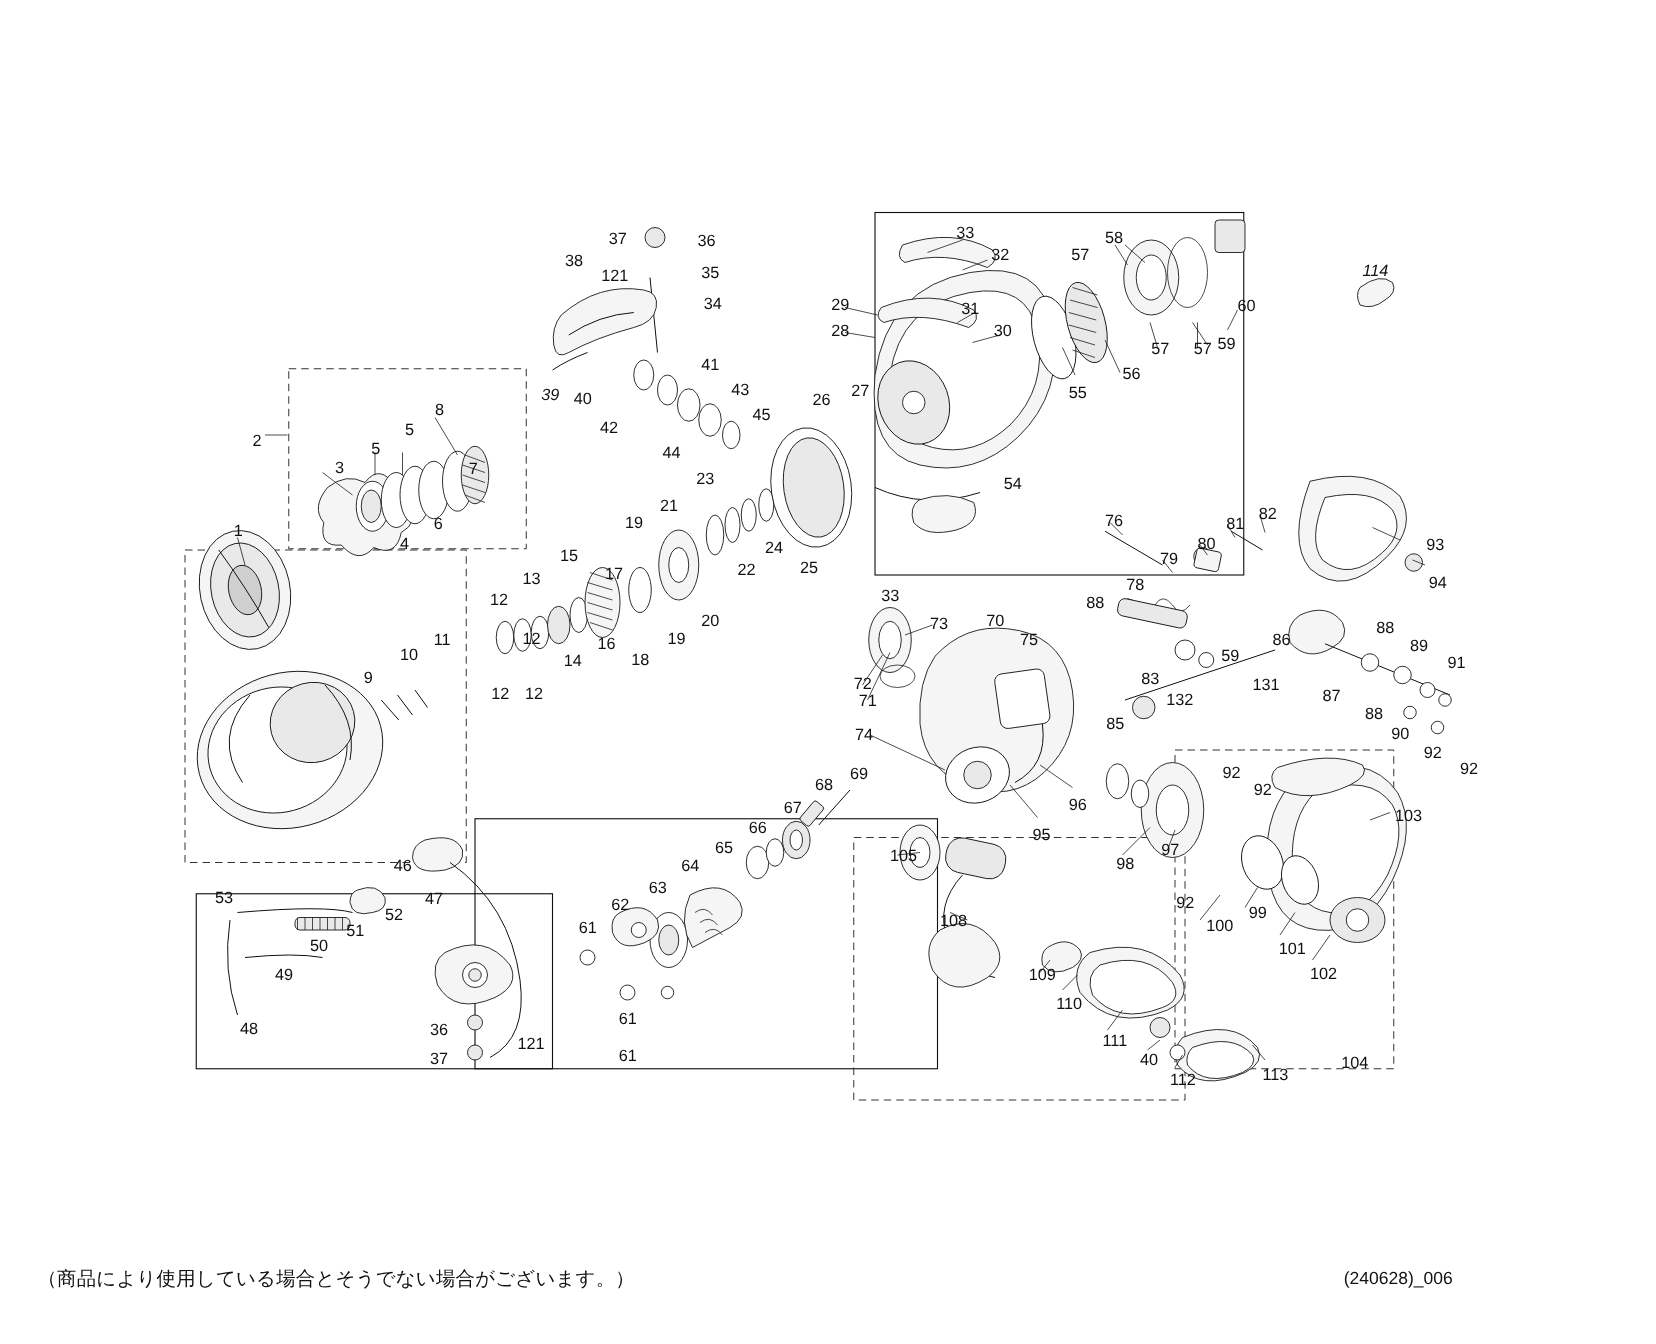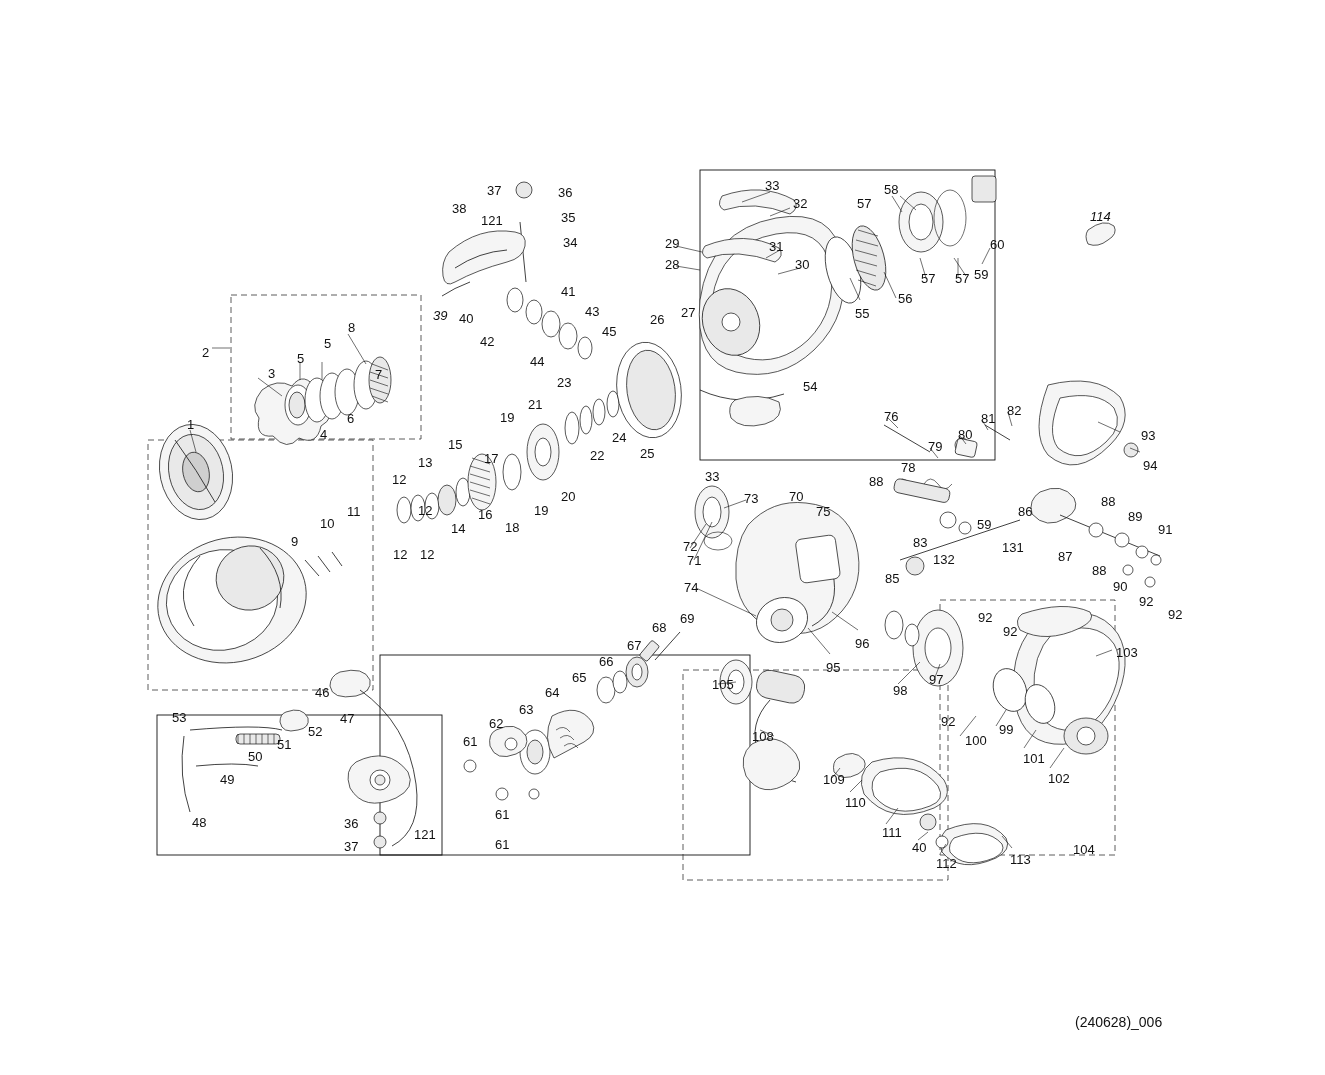--- a/index.html
+++ b/index.html
@@ -384,14 +384,15 @@
       <div class="callout" style="left: 495px; top: 808px;">61</div>
       <div class="callout" style="left: 495px; top: 838px;">61</div>
       <div class="callout" style="left: 882px; top: 826px;">111</div>
       <div class="callout" style="left: 912px; top: 841px;">40</div>
       <div class="callout" style="left: 344px; top: 840px;">37</div>
       <div class="callout" style="left: 936px; top: 857px;">112</div>
       <div class="callout" style="left: 1010px; top: 853px;">113</div>
       <div class="callout" style="left: 1073px; top: 843px;">104</div>
     </div>
 
+  <div class="footnote" style="left:30px; top:1012px;">（商品により使用している場合とそうでない場合がございます。）</div>
   <div class="docid" style="left:1075px; top:1014px;">(240628)_006</div>
 </div>
 
 </body></html>

